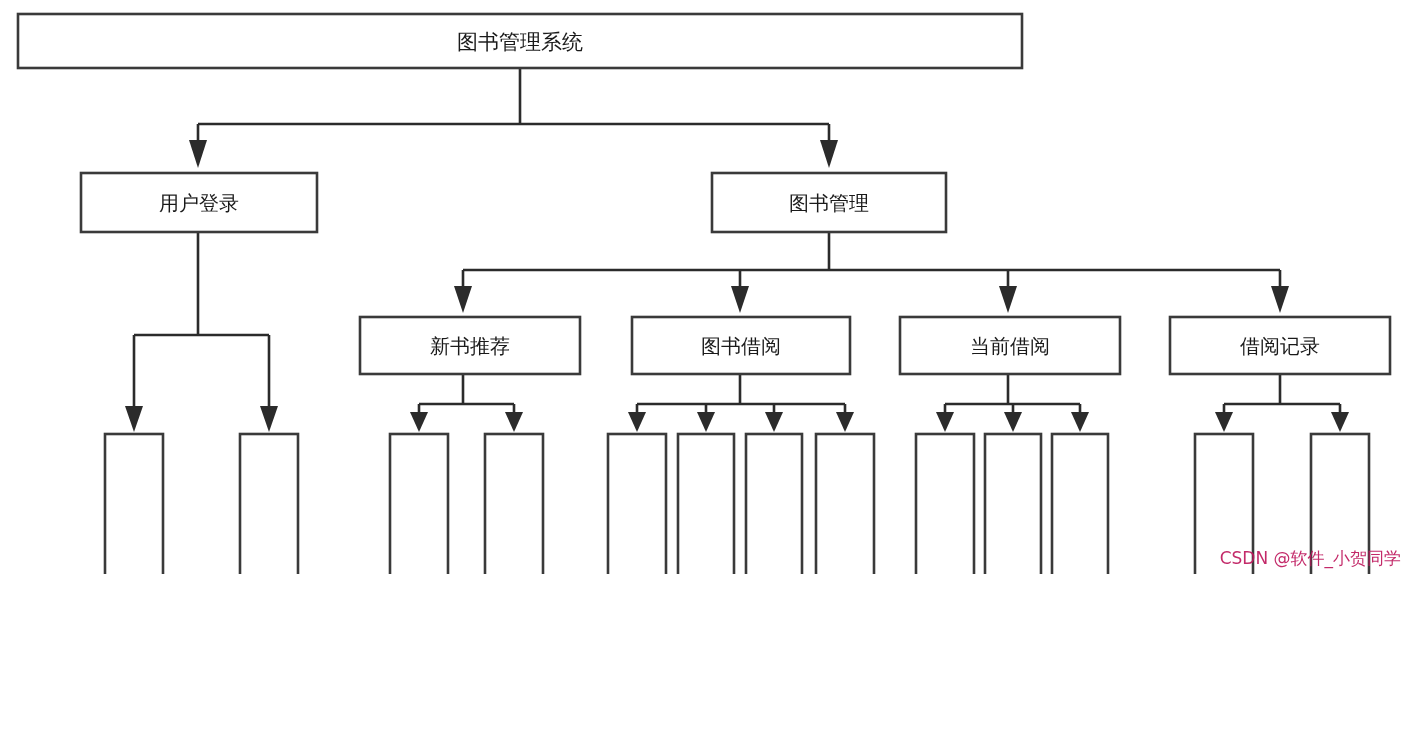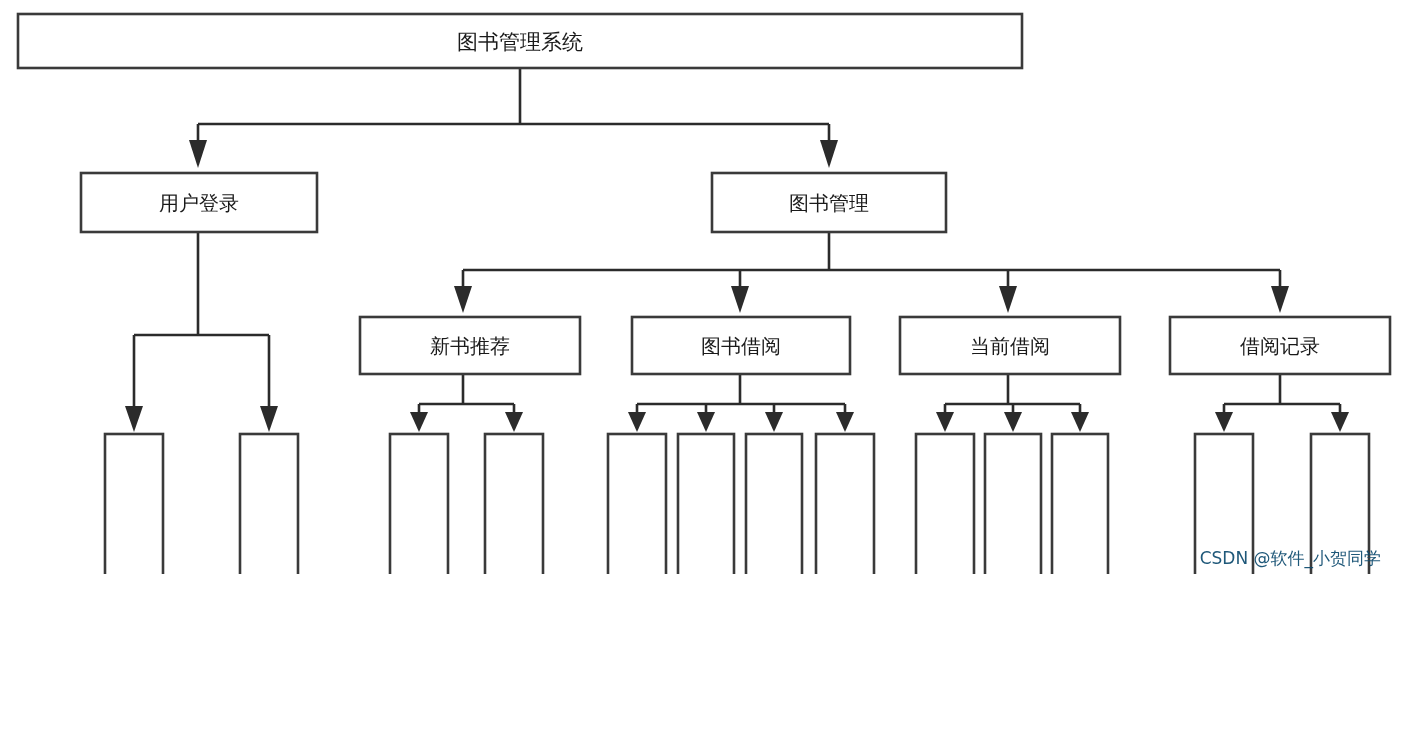--- a/index.html
+++ b/index.html
@@ -60,25 +60,25 @@
     font-family: "DejaVu Sans", "Liberation Sans", sans-serif;
     font-size: 20px;
     line-height: 1.12;
     letter-spacing: 1px;
     color: #1a1a1a;
     white-space: nowrap;
     pointer-events: none;
   }
   .watermark {
     position: absolute;
-    right: 24px;
+    right: 4px;
     bottom: 4px;
     font-family: "DejaVu Sans", "Liberation Sans", sans-serif;
     font-size: 17px;
-    color: #0c4a6e;
+    color: #be185d;
     white-space: nowrap;
     opacity: 0.92;
   }
 </style>
 </head>
 <body>
 
 <div id="diagram-root">
 
   <svg id="tree-svg" viewBox="0 0 1405 747">

